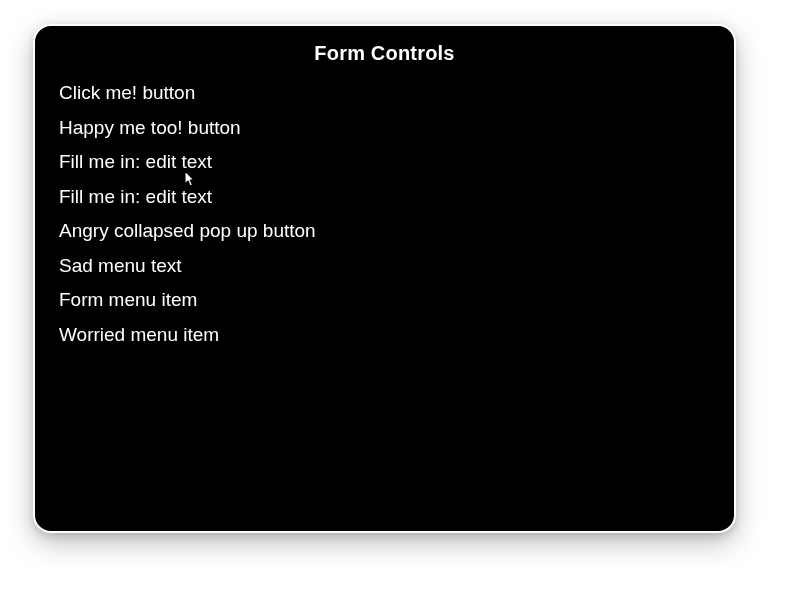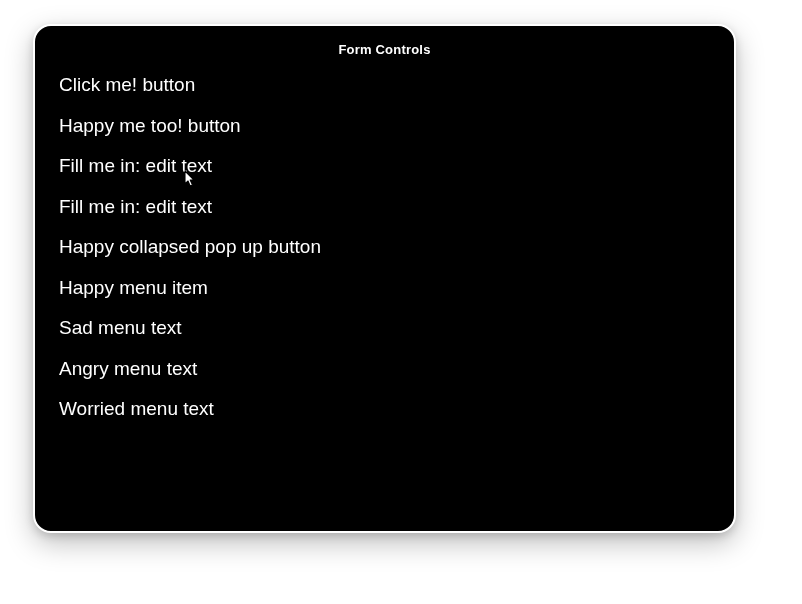--- a/index.html
+++ b/index.html
@@ -24,28 +24,28 @@
       background: #000000;
       border: 2px solid #ffffff;
       border-radius: 18px;
       box-shadow: 0 10px 28px rgba(0,0,0,0.25), 0 3px 8px rgba(0,0,0,0.15);
       padding: 16px 18px 18px 18px;
       color: #ffffff;
     }
     .title {
       text-align: center;
       font-weight: 700;
-      font-size: 13px;
+      font-size: 20px;
       letter-spacing: 0.2px;
       margin-bottom: 14px;
     }
     .items {
       display: flex;
       flex-direction: column;
-      gap: 13px;
+      gap: 7px;
       padding-left: 6px;
     }
     .item {
       font-size: 19px;
       font-weight: 400;
       line-height: 1.45;
       color: #ffffff;
       white-space: nowrap;
     }
     .cursor {
@@ -63,25 +63,24 @@
 </head>
 <body>
 
 <div class="panel">
   <div class="title">Form Controls</div>
   <div class="items">
     <div class="item">Click me! button</div>
     <div class="item">Happy me too! button</div>
     <div class="item">Fill me in: edit text</div>
     <div class="item">Fill me in: edit text</div>
-    <div class="item">Happy collapsed pop up button</div>
-    <div class="item">Happy menu item</div>
+    <div class="item">Angry collapsed pop up button</div>
     <div class="item">Sad menu text</div>
-    <div class="item">Angry menu text</div>
-    <div class="item">Worried menu text</div>
+    <div class="item">Form menu item</div>
+    <div class="item">Worried menu item</div>
   </div>
 
   <div class="cursor">
     <svg width="16" height="20" viewBox="0 0 16 20">
       <path d="M3 1 L3 14 L6 11 L8.2 16 L10.5 15 L8.2 10 L12 10 Z" fill="#ffffff" stroke="#000000" stroke-width="1.1" stroke-linejoin="round"></path>
     </svg>
   </div>
 </div>
 
 </body></html>

